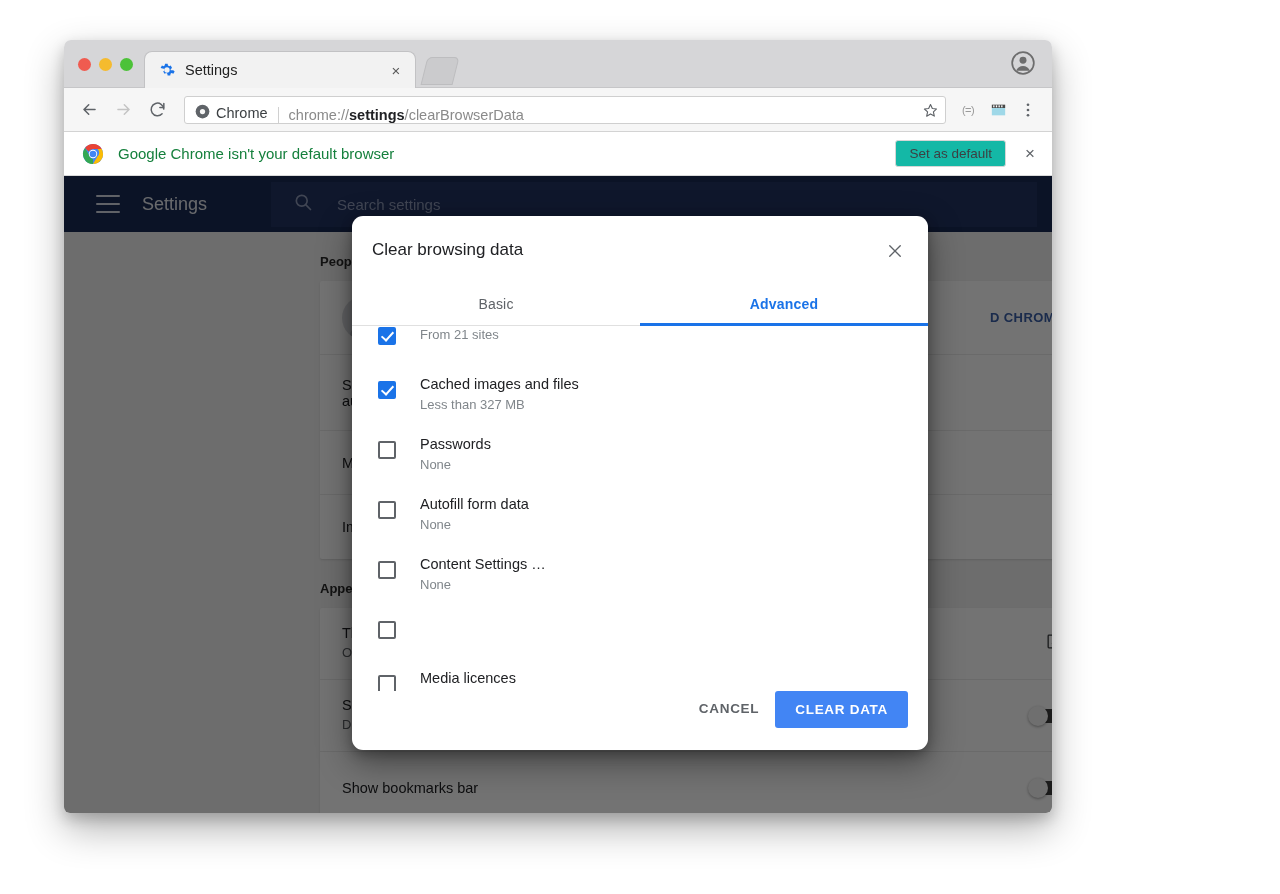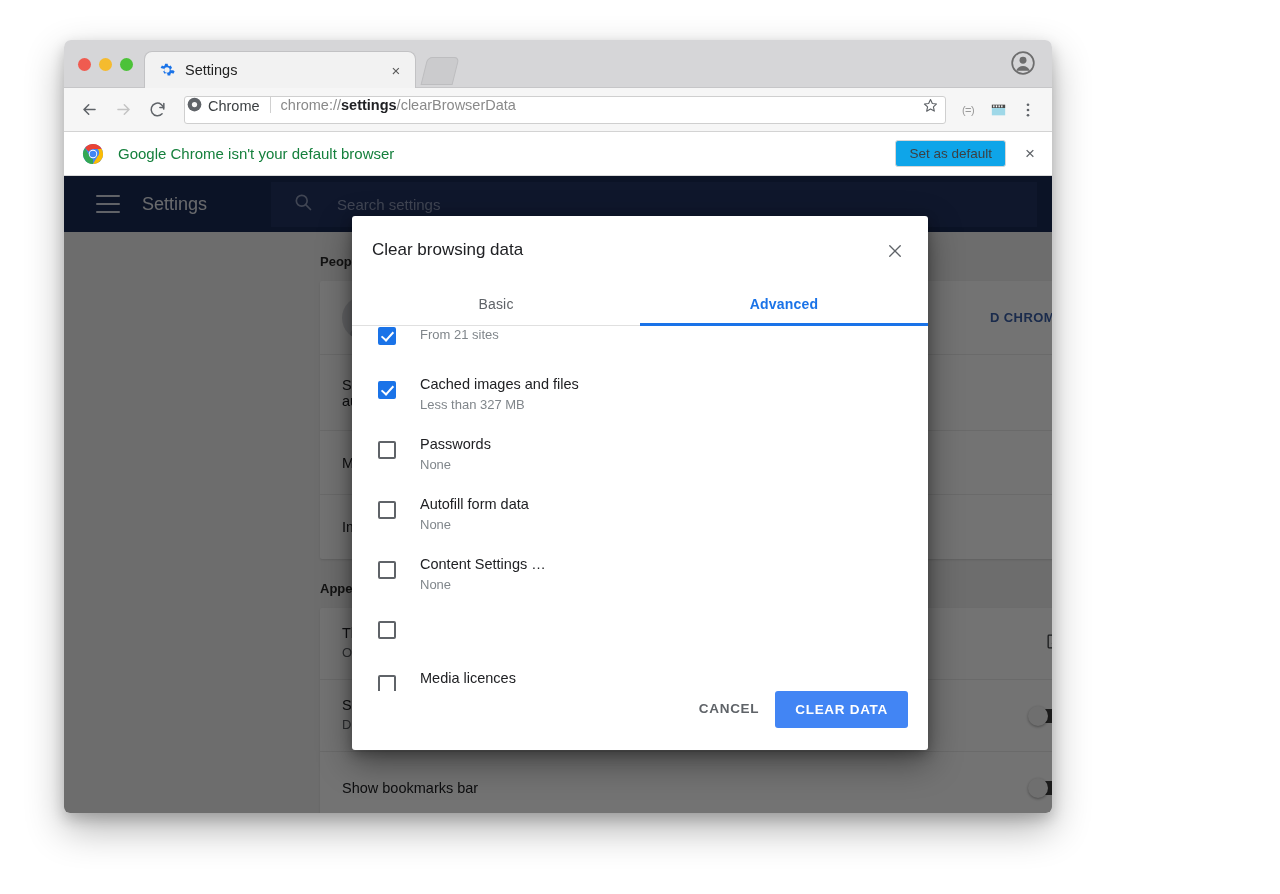--- a/index.html
+++ b/index.html
@@ -98,22 +98,22 @@
   }
   .navbtn.disabled { color: #c4c4c4; }
 
   .omnibox {
     flex: 1;
     height: 28px;
     background: #ffffff;
     border: 1px solid #cfcfcf;
     border-radius: 3px;
     display: flex;
-    align-items: flex-start;
-    padding: 0 6px 0 2px;
+    align-items: flex-end;
+    padding: 0 6px 0 10px;
     margin: 0 6px 0 8px;
   }
   .sec-chip { display: flex; align-items: center; flex: 0 0 auto; }
   .sec-chip svg { margin-right: 6px; }
   .sec-label { font-size: 14.5px; color: #3c4043; }
   .sec-sep {
     width: 1px; height: 16px; background: #d0d0d0;
     margin: 0 10px;
     flex: 0 0 1px;
   }
@@ -146,21 +146,21 @@
     border-bottom: 1px solid #dadada;
     display: flex;
     align-items: center;
     padding: 0 12px;
   }
   .infobar-logo { width: 22px; height: 22px; margin: 0 14px 0 6px; flex: 0 0 22px; }
   .infobar-text { font-size: 15px; color: #15803d; flex: 1; }
   .set-default {
     font-size: 13.5px;
     color: #3c4043;
-    background: #0ea5e9;
+    background: #14b8a6;
     border: 1px solid #d6d6d6;
     border-radius: 3px;
     padding: 5px 13px;
     margin-right: 14px;
   }
   .infobar-close { color: #5f6368; font-size: 17px; width: 20px; text-align: center; }
 
   
   .settings-page {
     position: relative;
@@ -280,21 +280,21 @@
   }
 
   
   .dialog {
     position: absolute;
     left: 352px;
     top: 216px;
     width: 576px;
     height: 534px;
     background: #ffffff;
-    border-radius: 3px;
+    border-radius: 11px;
     box-shadow: 0 12px 34px rgba(0,0,0,0.42), 0 4px 12px rgba(0,0,0,0.26);
     display: flex;
     flex-direction: column;
     overflow: hidden;
   }
   .dlg-head {
     display: flex;
     align-items: flex-start;
     padding: 22px 20px 0 20px;
     flex: 0 0 auto;

